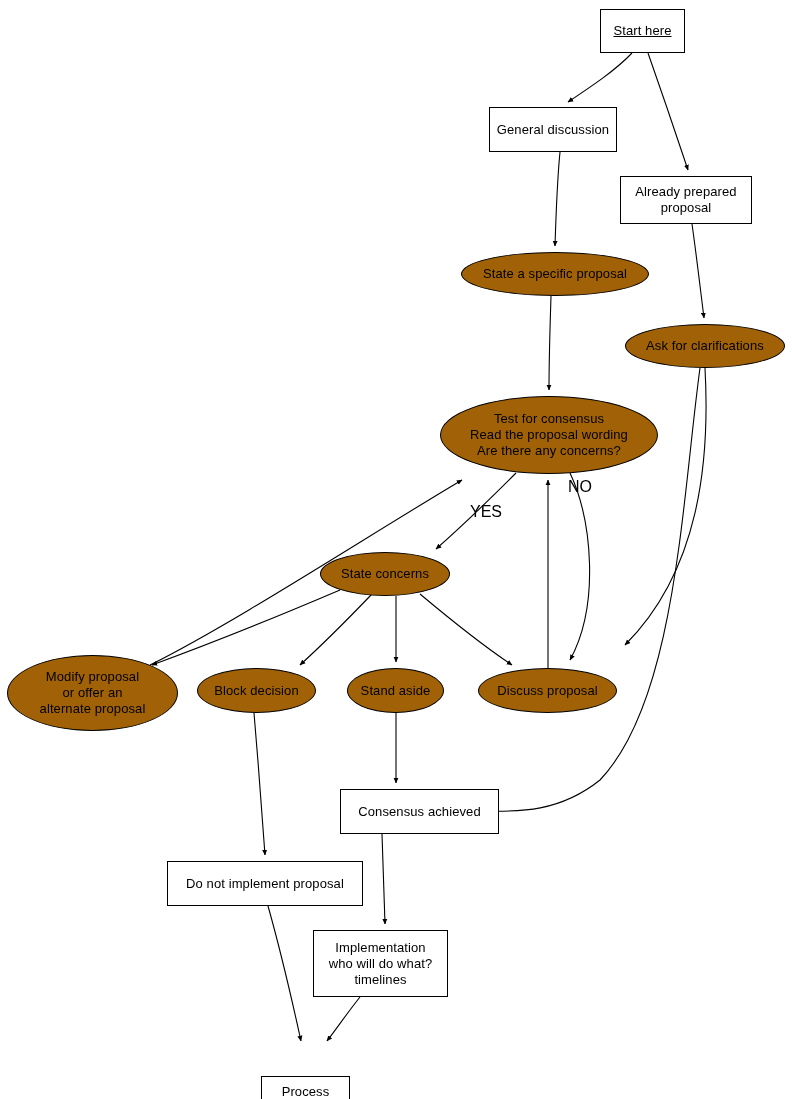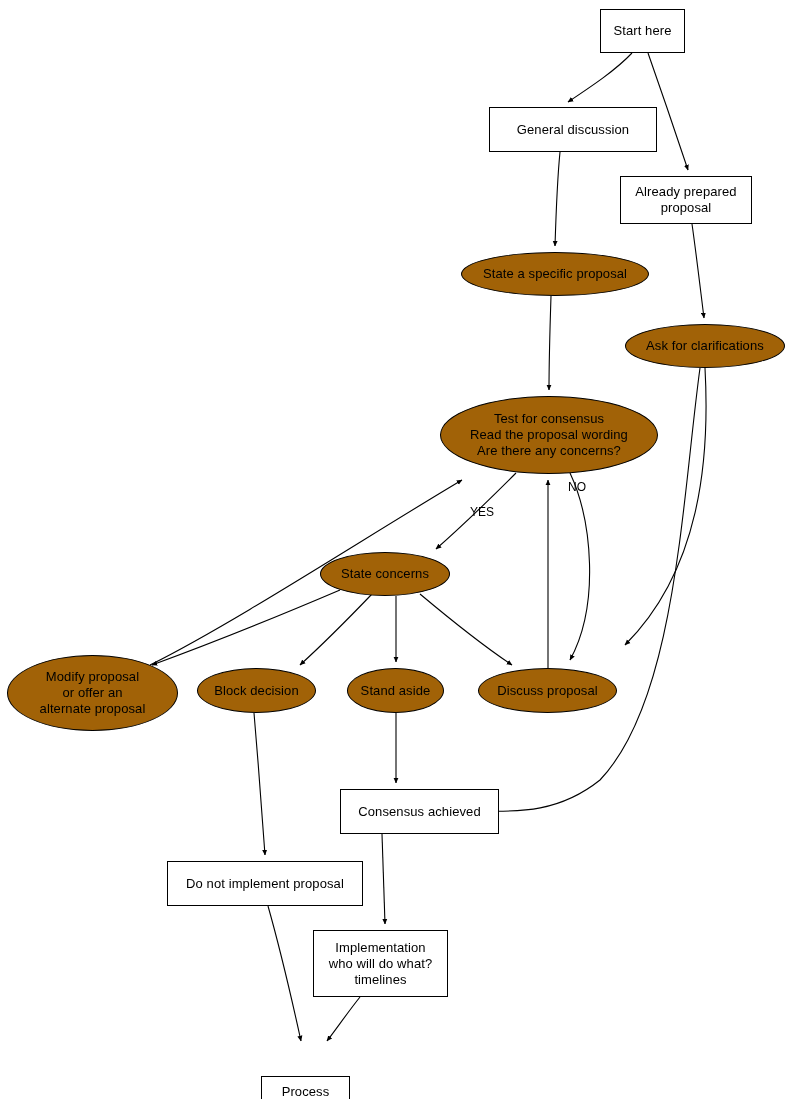--- a/index.html
+++ b/index.html
@@ -11,21 +11,21 @@
   }
   #canvas{position:relative;width:792px;height:1099px;overflow:hidden;background:#fff;}
   #edges{position:absolute;left:0;top:0;width:792px;height:1099px;}
   .node{position:absolute;box-sizing:border-box;display:flex;align-items:center;justify-content:center;}
   .node .lbl{
     text-align:center;color:#000;font-size:13px;line-height:16px;
     white-space:pre-line;letter-spacing:0.1px;
   }
   .box{border:1px solid #000;background:#fff;}
   .ellipse{border:1px solid #000;background:#a16207;border-radius:50%;}
-  .edge-label{position:absolute;color:#000;font-size:12px;line-height:18px;background:transparent;}
+  .edge-label{position:absolute;color:#000;font-size:16px;line-height:18px;background:transparent;}
 </style>
 </head>
 <body>
 
 <div id="canvas">
 
   <svg id="edges" viewBox="0 0 792 1099" xmlns="http://www.w3.org/2000/svg">
     <defs>
       <marker id="ah" viewBox="0 0 10 10" refX="9.2" refY="5" markerWidth="5.2" markerHeight="5.2" orient="auto-start-reverse">
         <path d="M 0 0.6 L 10 5 L 0 9.4 z" fill="#000"></path>
@@ -69,24 +69,24 @@
 
       <path d="M 382 834 C 383 865, 384 896, 385 924"></path>
 
       <path d="M 268 906 C 281 952, 292 1000, 301 1041"></path>
 
       <path d="M 360 997 C 348 1012, 337 1028, 327 1041"></path>
     </g>
   </svg>
 
   <div id="node-layer">
-      <div class="node box" style="left: 600px; top: 9px; width: 85px; height: 44px;">
+      <div class="node box" style="left: 600px; top: 9px; width: 85px; height: 44px; text-decoration: underline;">
         <div class="lbl">Start here</div>
       </div>
-      <div class="node box" style="left: 489px; top: 107px; width: 168px; height: 45px;">
+      <div class="node box" style="left: 489px; top: 107px; width: 128px; height: 45px;">
         <div class="lbl">General discussion</div>
       </div>
       <div class="node box" style="left: 620px; top: 176px; width: 132px; height: 48px;">
         <div class="lbl">Already prepared
 proposal</div>
       </div>
       <div class="node ellipse" style="left: 461px; top: 252px; width: 188px; height: 44px;">
         <div class="lbl">State a specific proposal</div>
       </div>
       <div class="node ellipse" style="left: 625px; top: 324px; width: 160px; height: 44px;">

